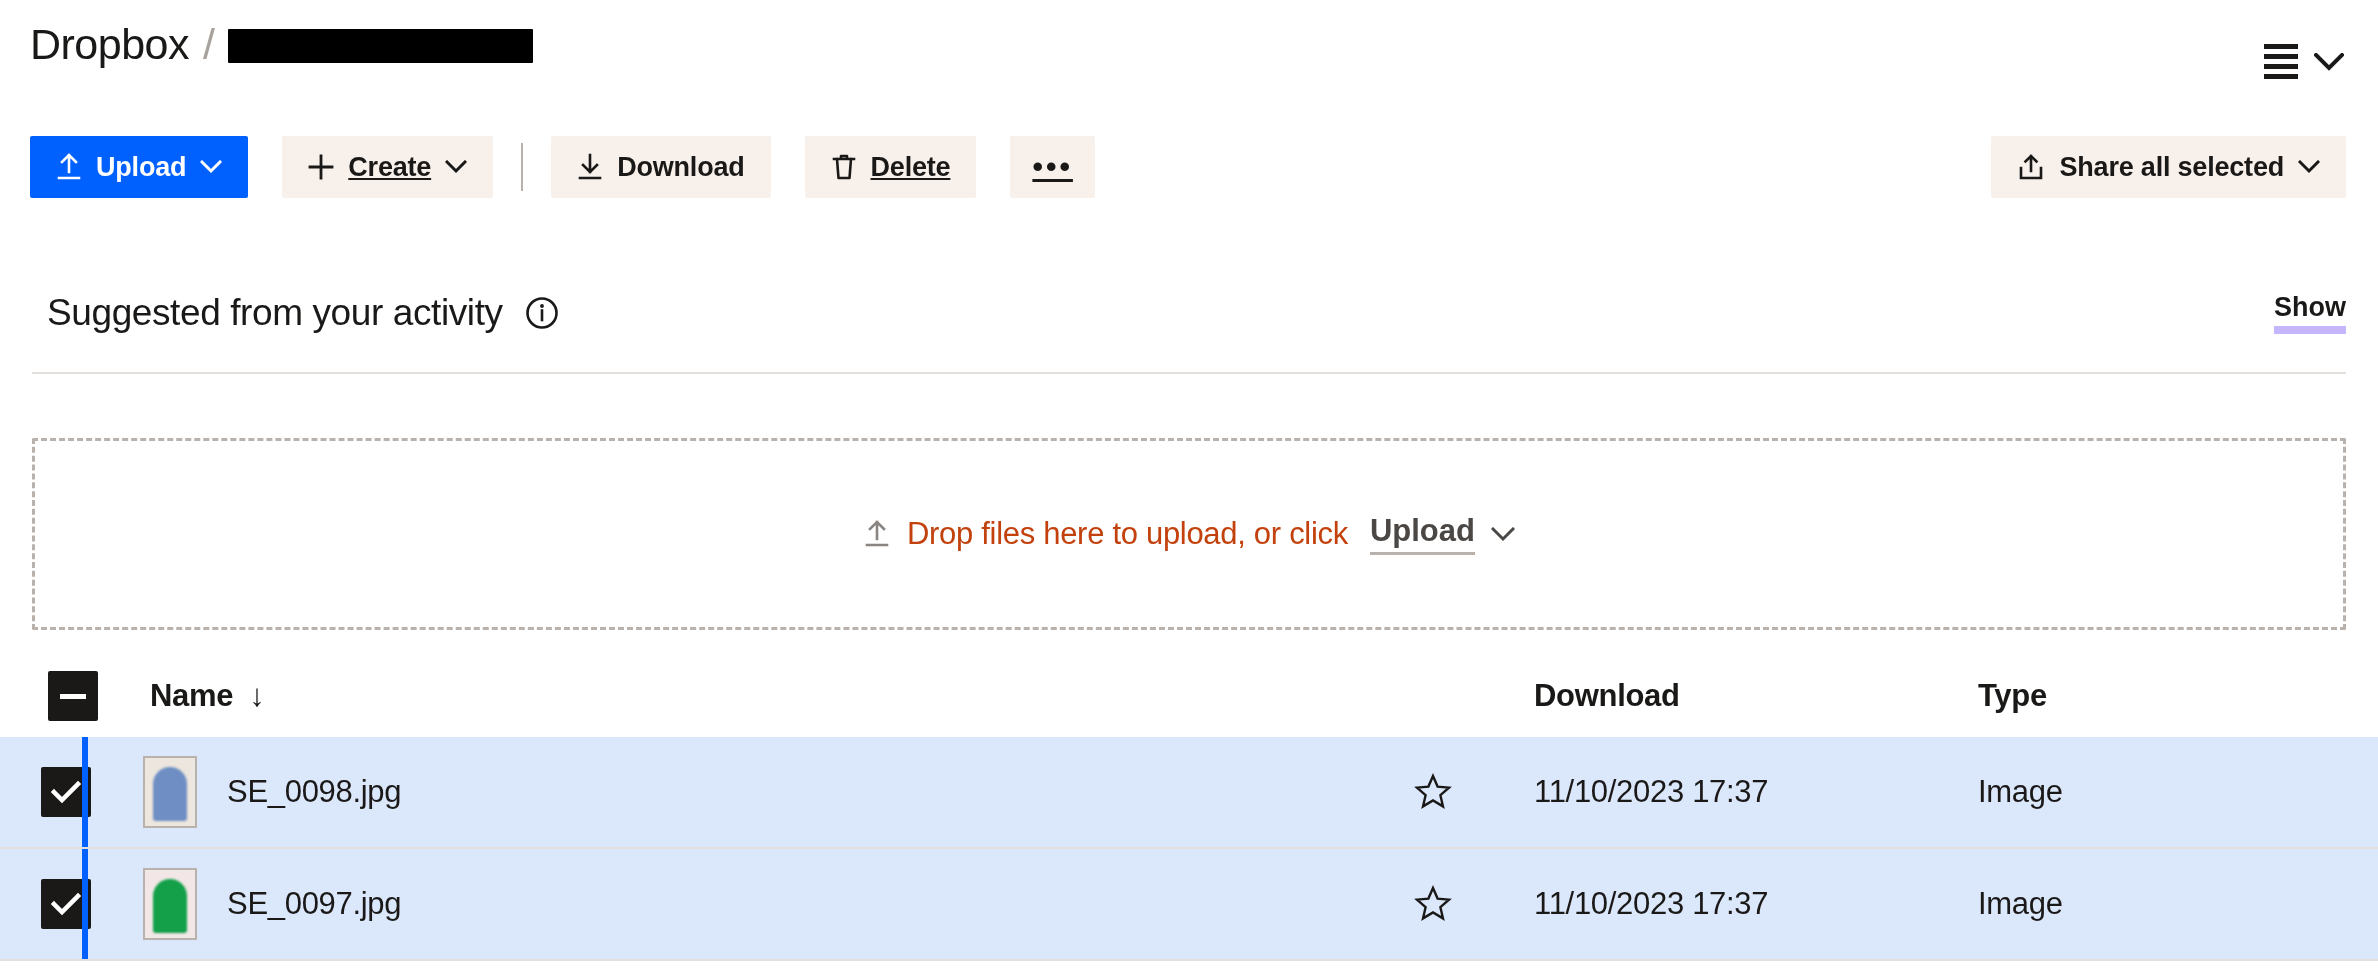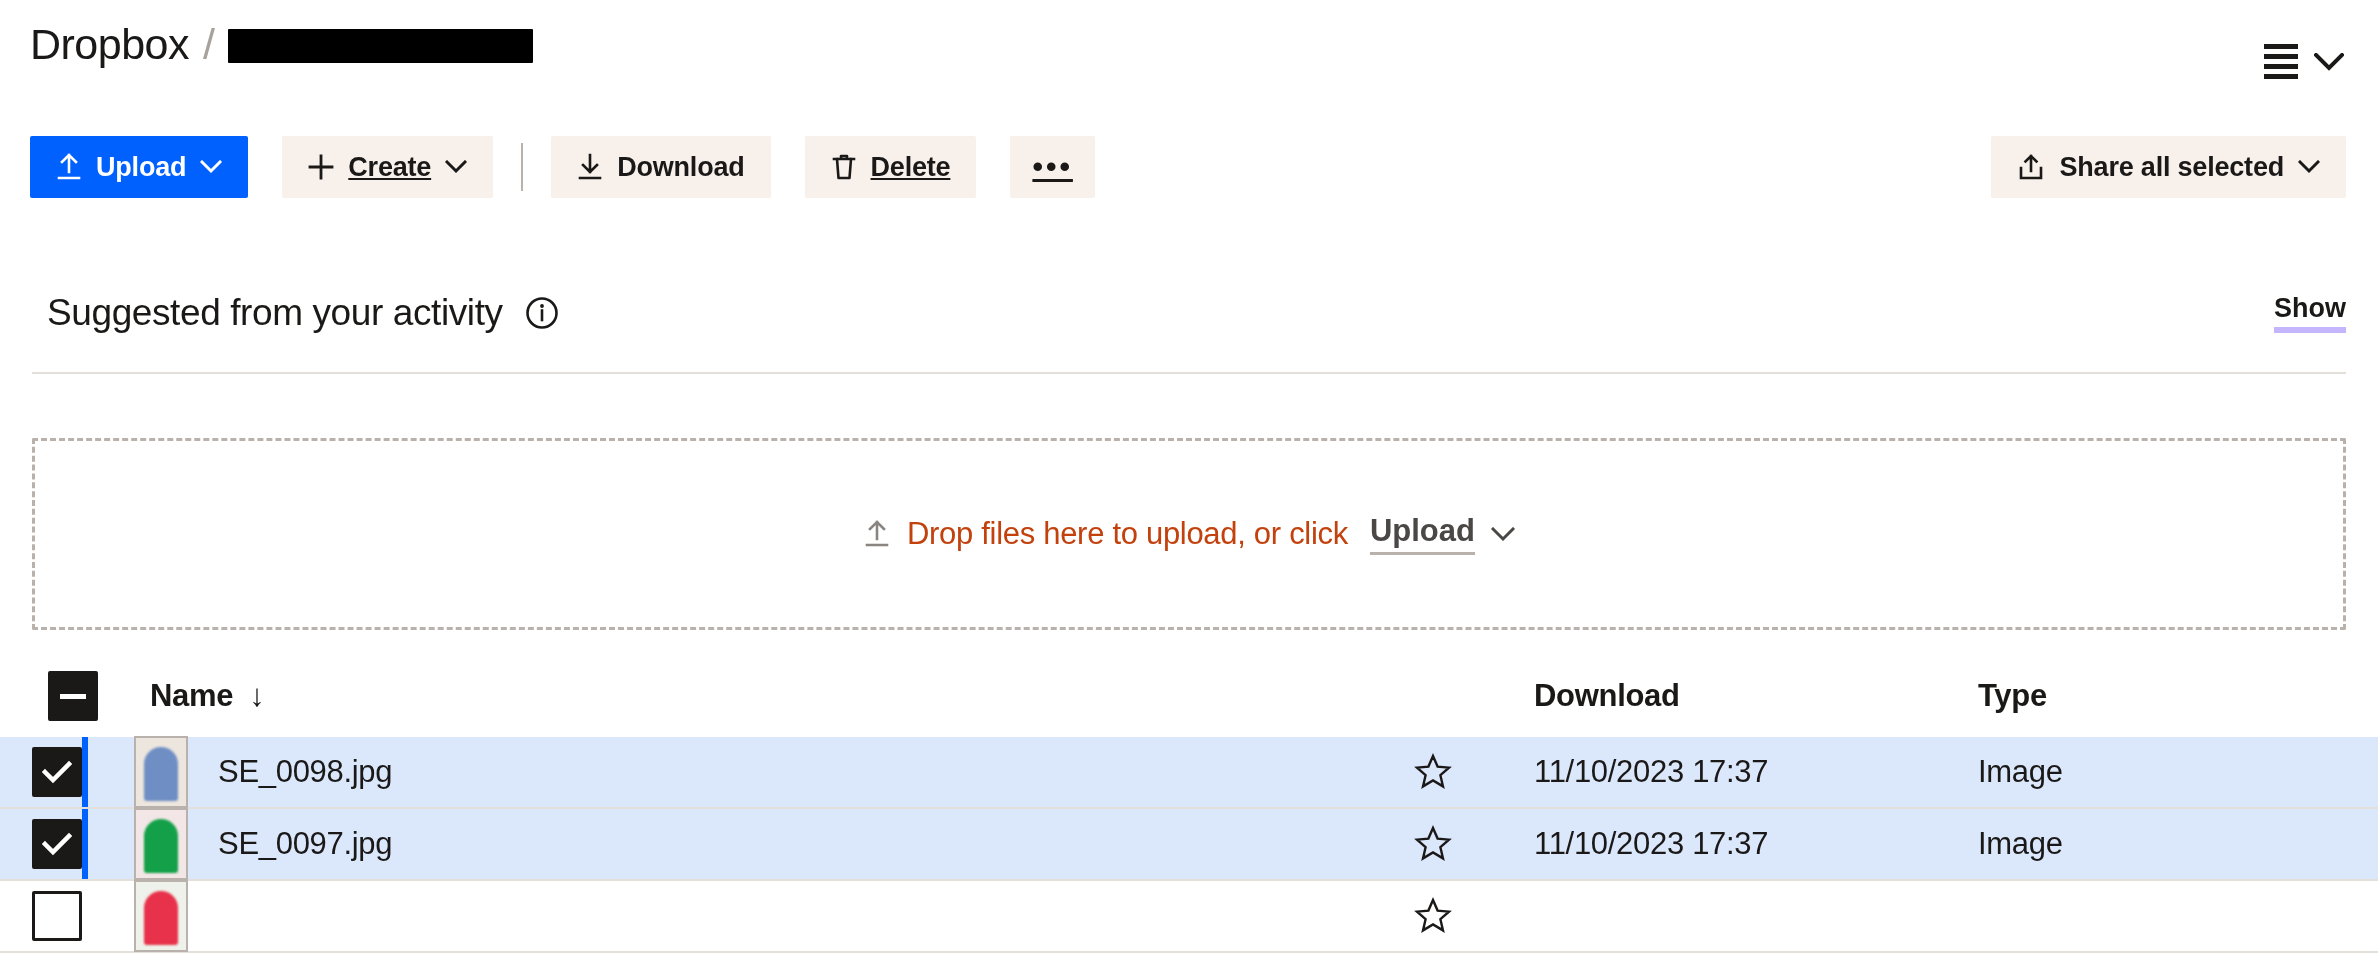--- a/index.html
+++ b/index.html
@@ -83,21 +83,21 @@
     height: 86px;
     display: flex; align-items: center; margin-left: 15px;
   }
   .suggested-title {
     font-size: 37px; font-weight: 400; letter-spacing: -0.4px; color: #1a1918;
   }
   .info-icon { margin-left: 22px; }
   .show-link {
     margin-left: auto;
     font-size: 27px; font-weight: 700; color: #1a1918;
-    border-bottom: 6px solid #c4b5fd;
+    border-bottom: 8px solid #c4b5fd;
     padding-bottom: 3px;
     cursor: pointer;
   }
   .hr {
     position: absolute;
     top: 372px; left: 32px; right: 32px;
     height: 2px; background: #e3dfdb;
   }
 
   
@@ -148,22 +148,22 @@
   }
   .chk.checked, .chk.indeterminate { background: #1a1918; border-color: #1a1918; }
   .chk .mark { display: none; }
   .chk.checked .mark.tick { display: block; }
   .chk.indeterminate .mark.dash {
     display: block; width: 26px; height: 5px; background: #ffffff;
   }
 
   .trow {
     display: flex; align-items: center;
-    height: 72px;
-    padding-left: 32px;
+    height: 112px;
+    padding-left: 41px;
     position: relative;
     border-bottom: 2px solid #e3dfdb;
   }
   .trow.selected { background: #dbe7fb; }
   .trow.selected::after {
     content: ""; position: absolute;
     left: 82px; top: 0; bottom: 0; width: 6px;
     background: #0061ff;
   }
   .cell {

